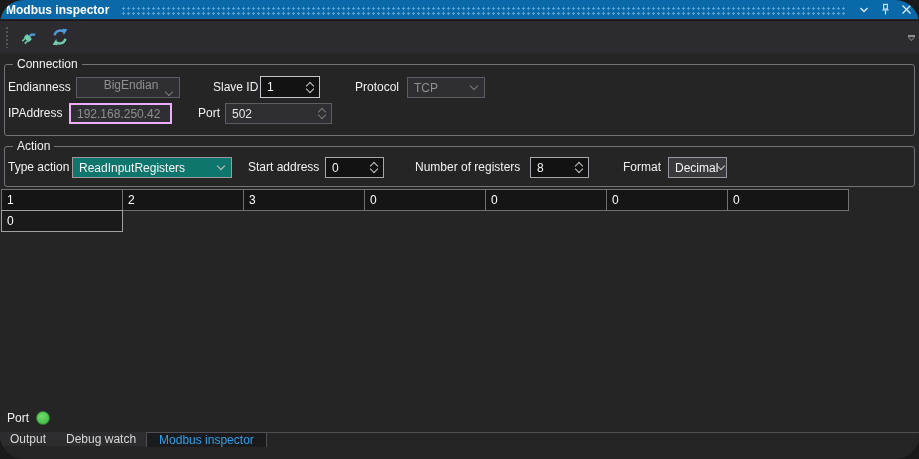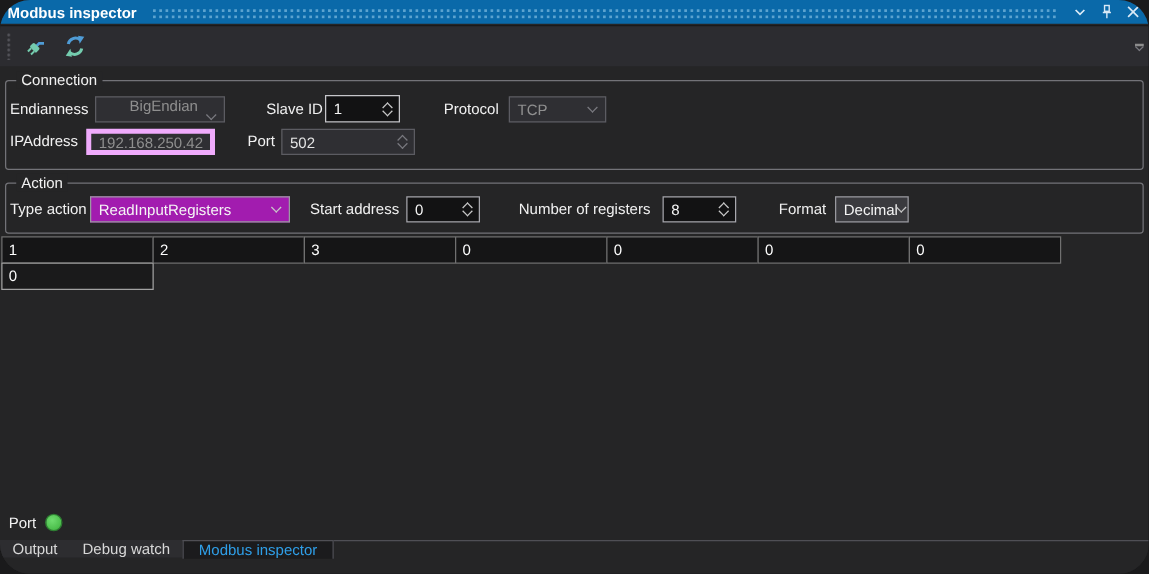--- a/index.html
+++ b/index.html
@@ -30,23 +30,23 @@
   .group{position:absolute;left:4px;right:4px;border:1px solid #737378;border-radius:3px;}
   .group-label{position:absolute;top:-8px;left:8px;background:#252526;padding:0 4px;color:#f1f1f1;}
   .g-conn{top:64px;height:70px;}
   .g-act{top:146px;height:39px;}
   .fld-label{position:absolute;height:21px;line-height:21px;white-space:nowrap;color:#f1f1f1;}
   
   .ctl{position:absolute;box-sizing:border-box;height:21px;display:flex;align-items:center;
     overflow:hidden;white-space:nowrap;}
   .combo{border:1px solid #5c5c62;background:#2f2f33;color:#8f8f8f;padding-left:6px;cursor:pointer;}
   .combo .chev{margin-left:auto;margin-right:7px;}
-  .combo.enabled{background:#a21caf;border-color:#9a9aa0;color:#f5f5f5;}
+  .combo.enabled{background:#0f766e;border-color:#9a9aa0;color:#f5f5f5;}
   .combo.lite{background:#3a3a3e;border-color:#98989e;color:#f5f5f5;}
-  .textbox{border:4px solid #f0abfc;background:#2f2f33;color:#8f8f8f;padding:0 0 0 6px;
+  .textbox{border:2px solid #f0abfc;background:#2f2f33;color:#8f8f8f;padding:0 0 0 6px;
     font-family:"Liberation Sans",sans-serif;font-size:12px;outline:none;}
   .spin{border:1px solid #a8a8ae;background:#121213;color:#f5f5f5;padding-left:6px;}
   .spin.bright{border-color:#c6c6ca;height:22px;}
   .spin.disabled{background:#2f2f33;border-color:#5c5c62;color:#e5e5e5;}
   .spin .arrows{margin-left:auto;margin-right:6px;display:flex;flex-direction:column;gap:3px;align-items:center;}
   .chev{display:inline-block;width:5px;height:5px;border-right:1px solid #c8c8c8;border-bottom:1px solid #c8c8c8;}
   .chev.down{transform:rotate(45deg);margin-top:-3px;}
   .chev.up{transform:rotate(-135deg);margin-bottom:-3px;}
   .chev.dim{border-color:#7a7a80;}
   .chev.sm{width:4px;height:4px;}

